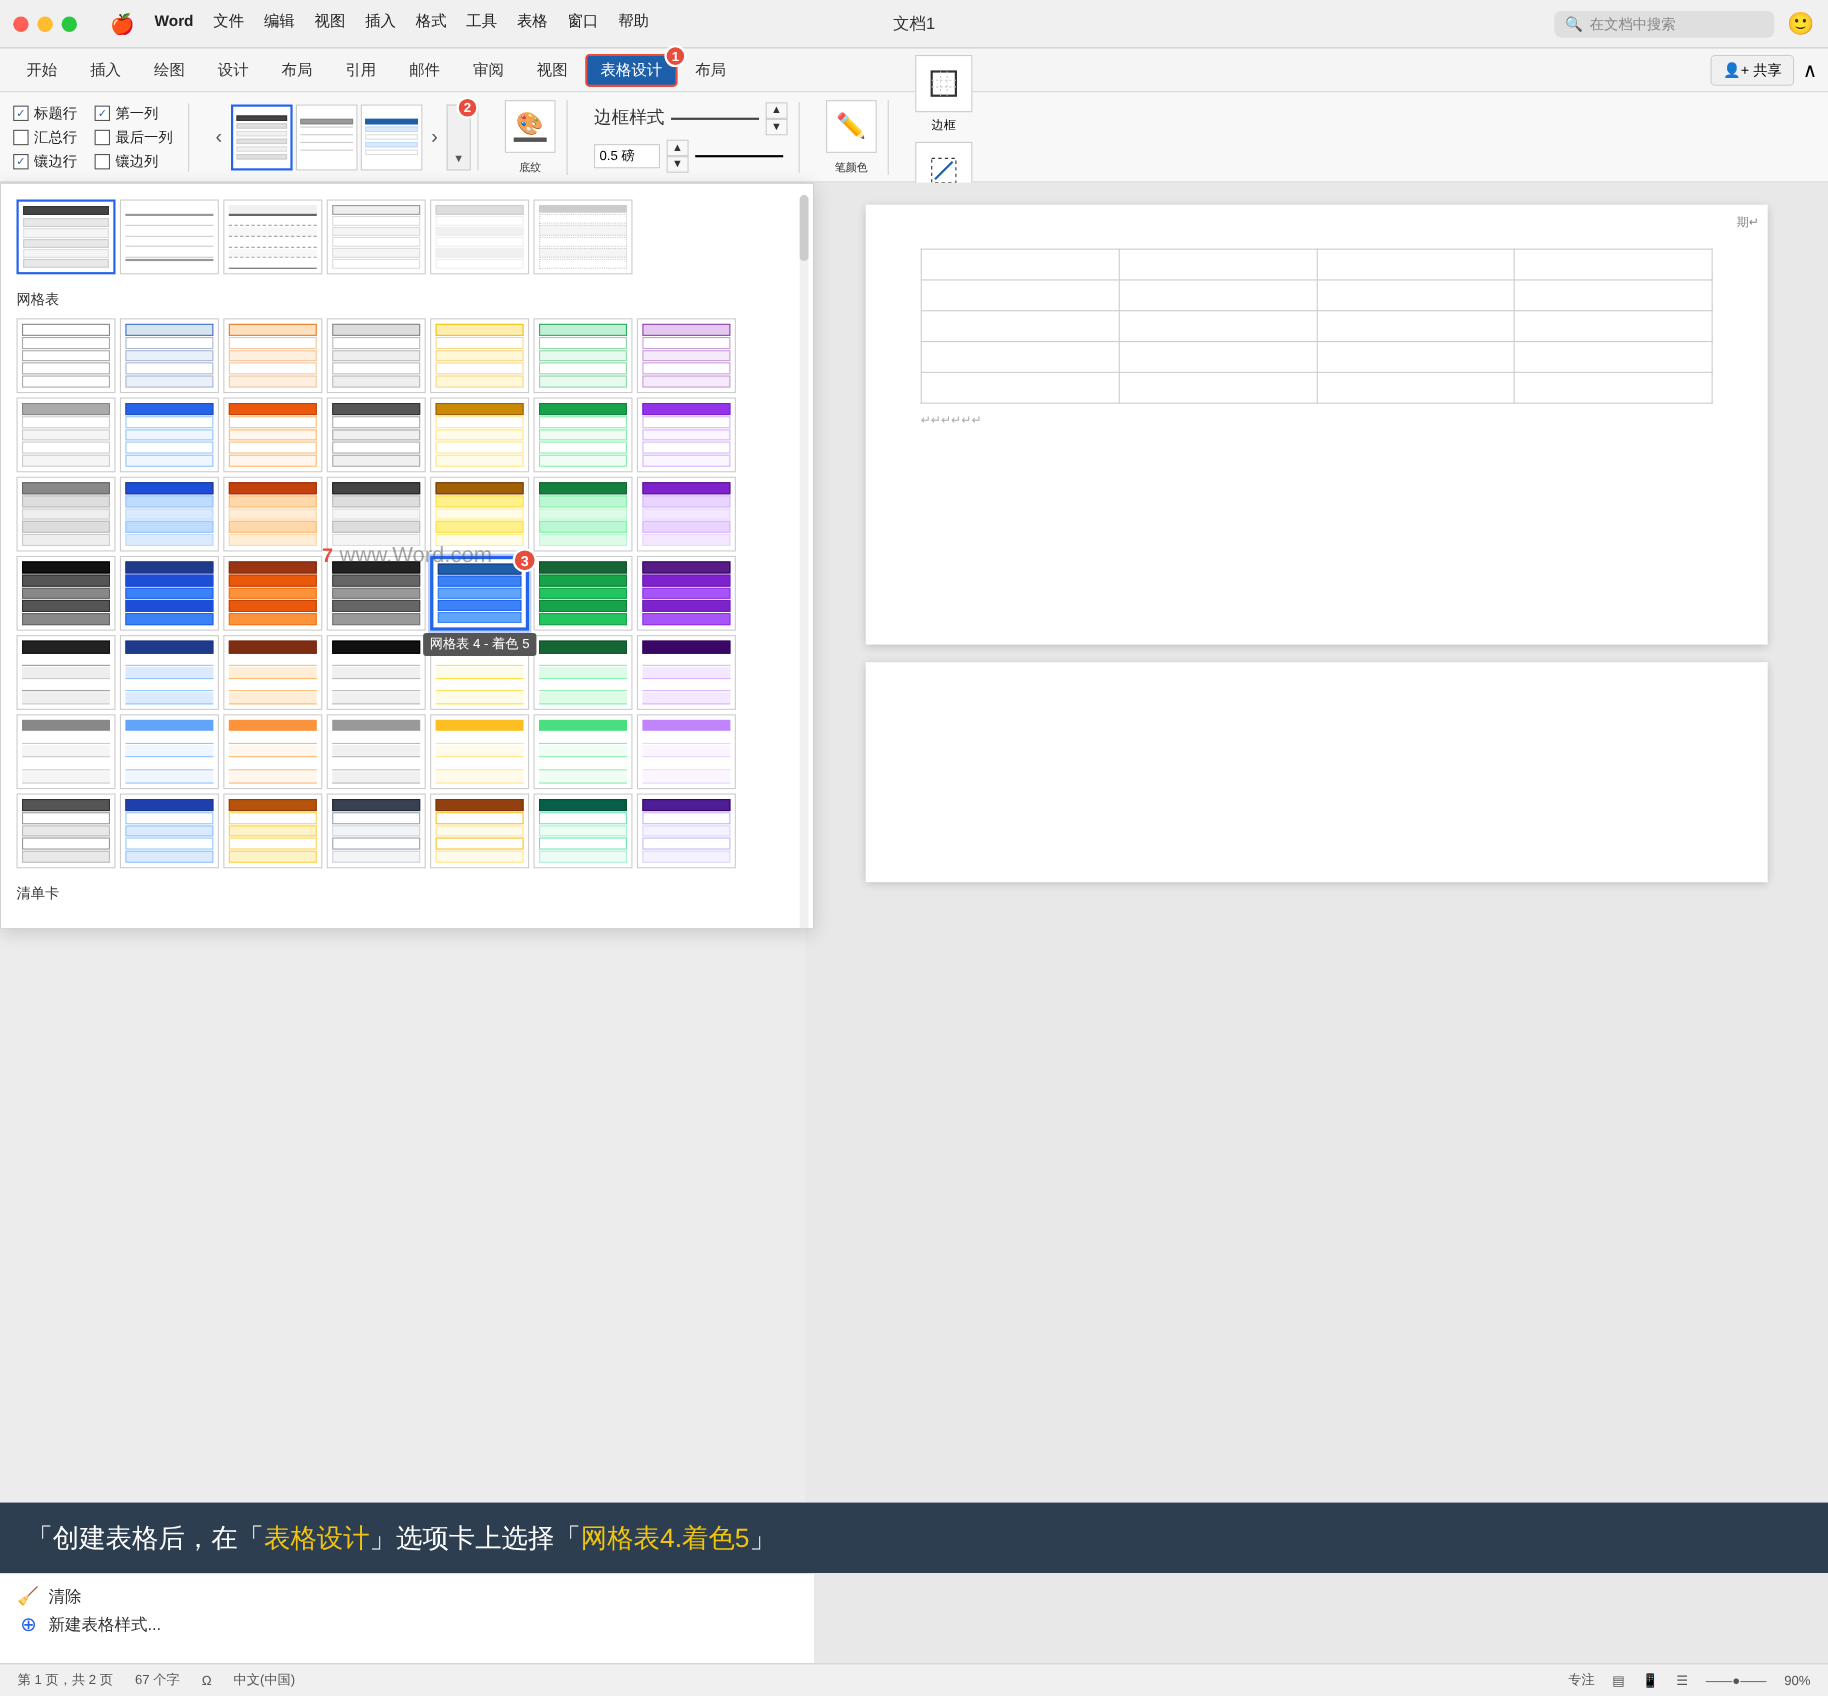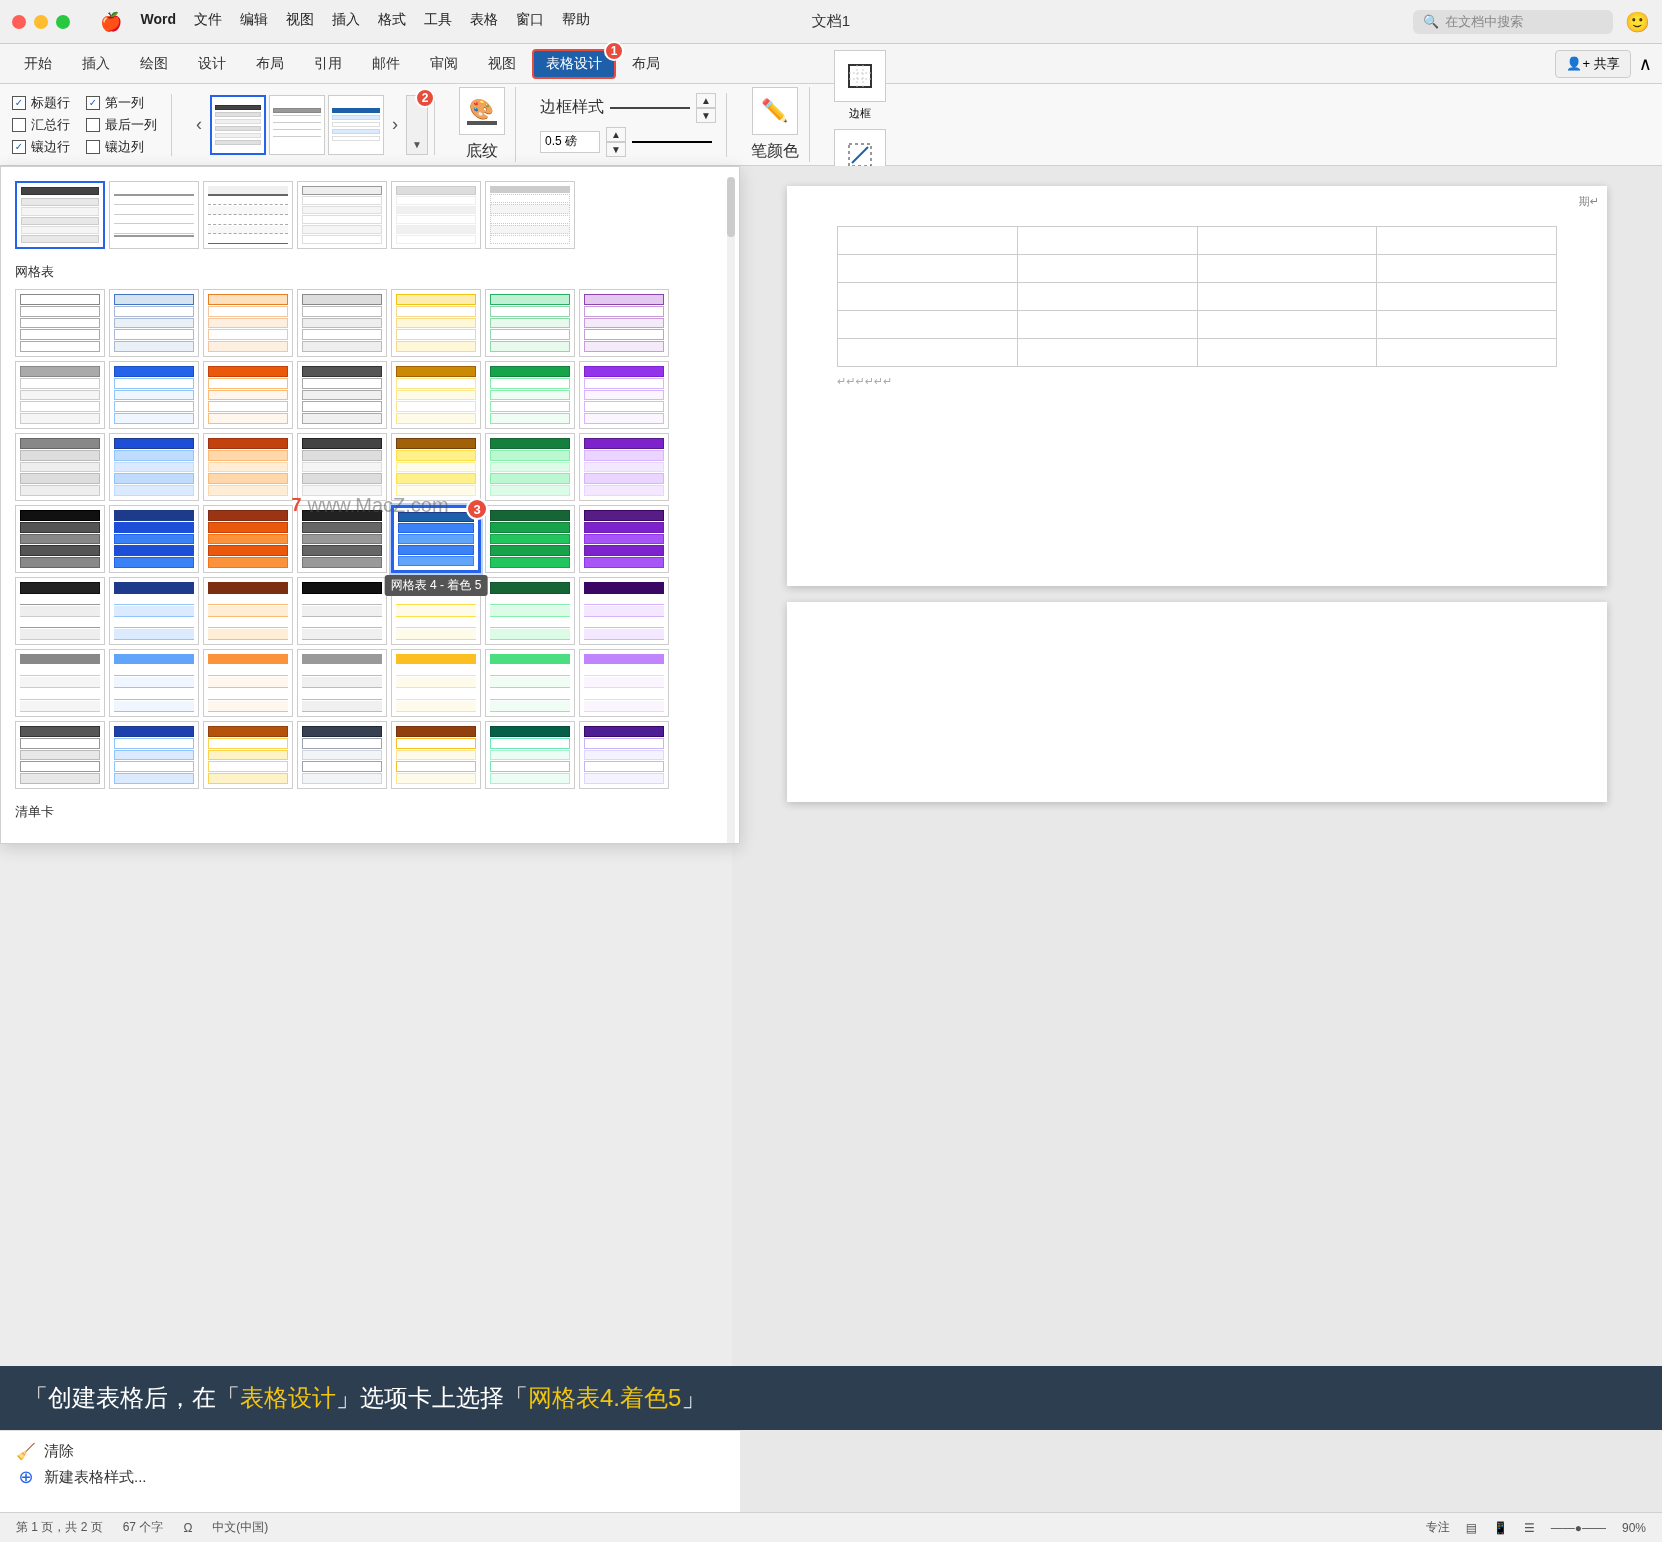--- a/index.html
+++ b/index.html
@@ -123,21 +123,21 @@
       width: 46px;
       height: 48px;
       border: 1px solid #ccc;
       background: white;
       cursor: pointer;
       display: flex;
       flex-direction: column;
       align-items: center;
       justify-content: center;
     }
-    .shading-label { font-size: 16px; color: #333; margin-top: 2px; }
+    .shading-label { font-size: 10px; color: #333; margin-top: 2px; }
 
     
     .border-group {
       display: flex;
       flex-direction: column;
       gap: 4px;
       padding: 0 10px;
       border-right: 1px solid #d0d0d0;
     }
     .border-row { display: flex; align-items: center; gap: 6px; font-size: 12px; color: #333; }
@@ -611,21 +611,21 @@
   </div>
   <div class="doc-page" style="min-height:200px;display:flex;align-items:center;justify-content:center;color:#ccc;font-size:13px;">
     <div style="height:40px;"></div>
   </div>
 </div>
 
 <div class="dropdown-panel">
 
   <div class="watermark">
     <span style="color:#e74c3c;font-weight:bold;font-size:18px;">7</span>
-    <span>www.MacZ.com</span>
+    <span>www.Word.com</span>
   </div>
 
   <div class="panel-grid" style="grid-template-columns:repeat(7,90px);">
 
     <div class="panel-thumb selected">
       <div class="thumb-inner">
         <div class="t-row" style="background:#444;border:1px solid #333;height:10px;"></div>
         <div class="t-row" style="background:#e8e8e8;border:1px solid #ccc;margin-top:2px;"></div>
         <div class="t-row" style="background:#f5f5f5;border:1px solid #ddd;"></div>
         <div class="t-row" style="background:#e8e8e8;border:1px solid #ccc;"></div>

